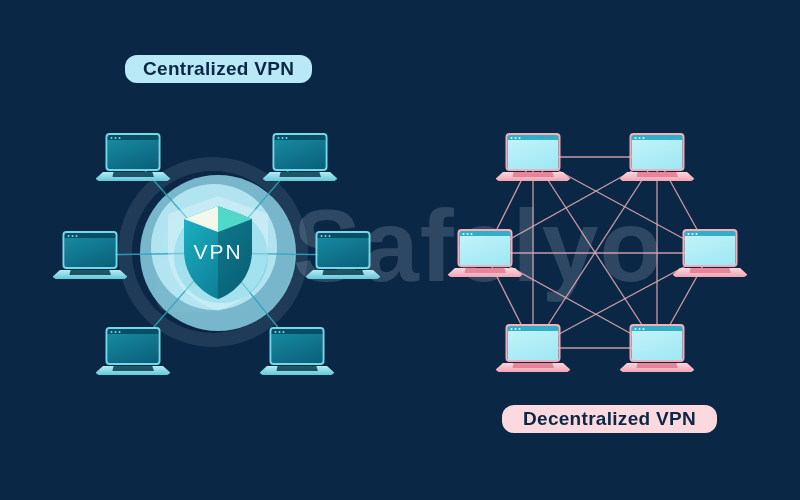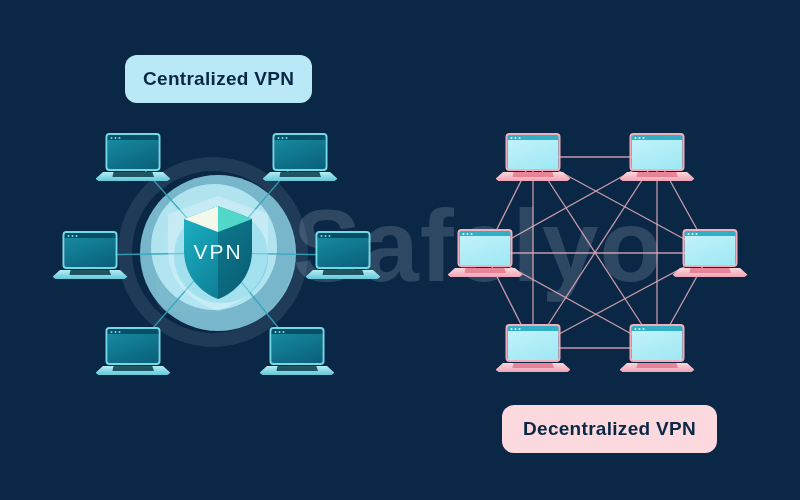--- a/index.html
+++ b/index.html
@@ -9,21 +9,21 @@
   }
   
   #watermark-text{
     position:absolute;left:293px;top:188px;
     font-size:102px;font-weight:700;letter-spacing:1px;
     color:rgba(188,205,224,0.20);white-space:nowrap;
     pointer-events:none;
   }
   
   .badge{
-    position:absolute;height:48px;border-radius:12px;
+    position:absolute;height:28px;border-radius:12px;
     display:flex;align-items:center;justify-content:center;
     font-size:19px;font-weight:700;letter-spacing:.3px;
     color:#0a2745;padding:0 18px;box-sizing:border-box;
   }
   #badge-centralized{left:125px;top:55px;min-width:187px;background:#b9e9f6;}
   #badge-decentralized{left:502px;top:405px;min-width:215px;background:#fcd9de;}
   
   #scene{position:absolute;left:0;top:0;}
   
   #hub-label{

